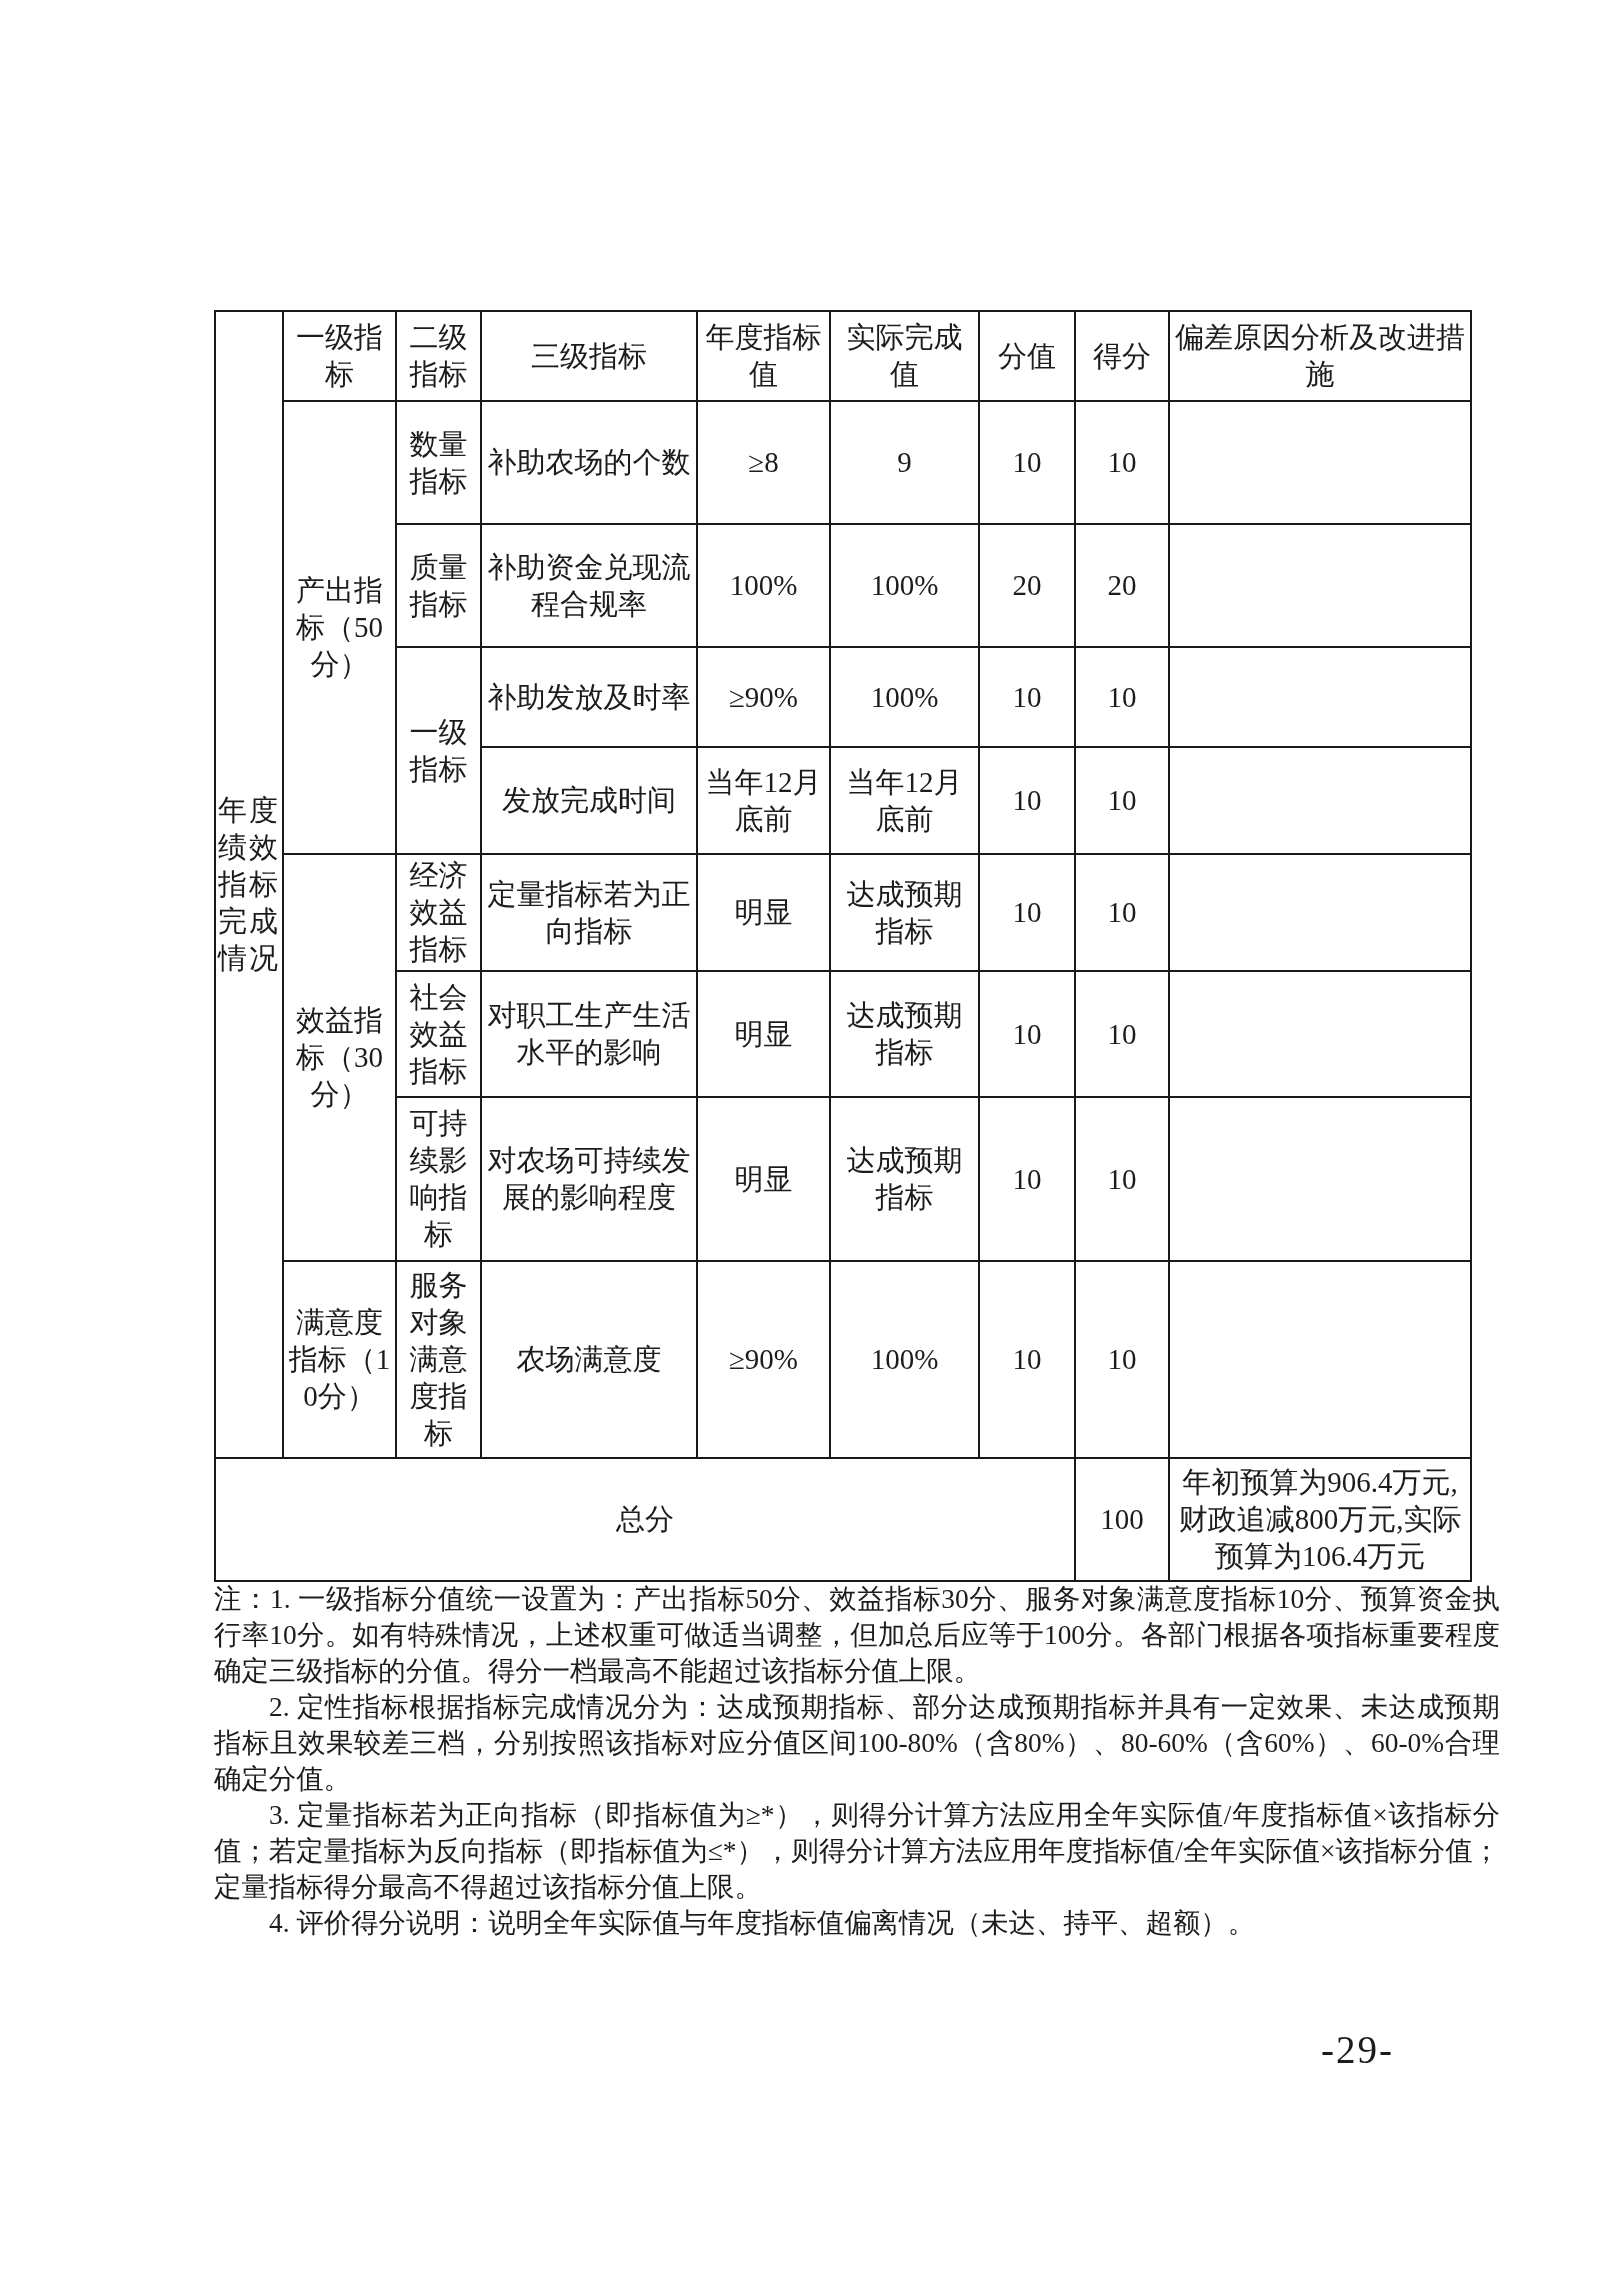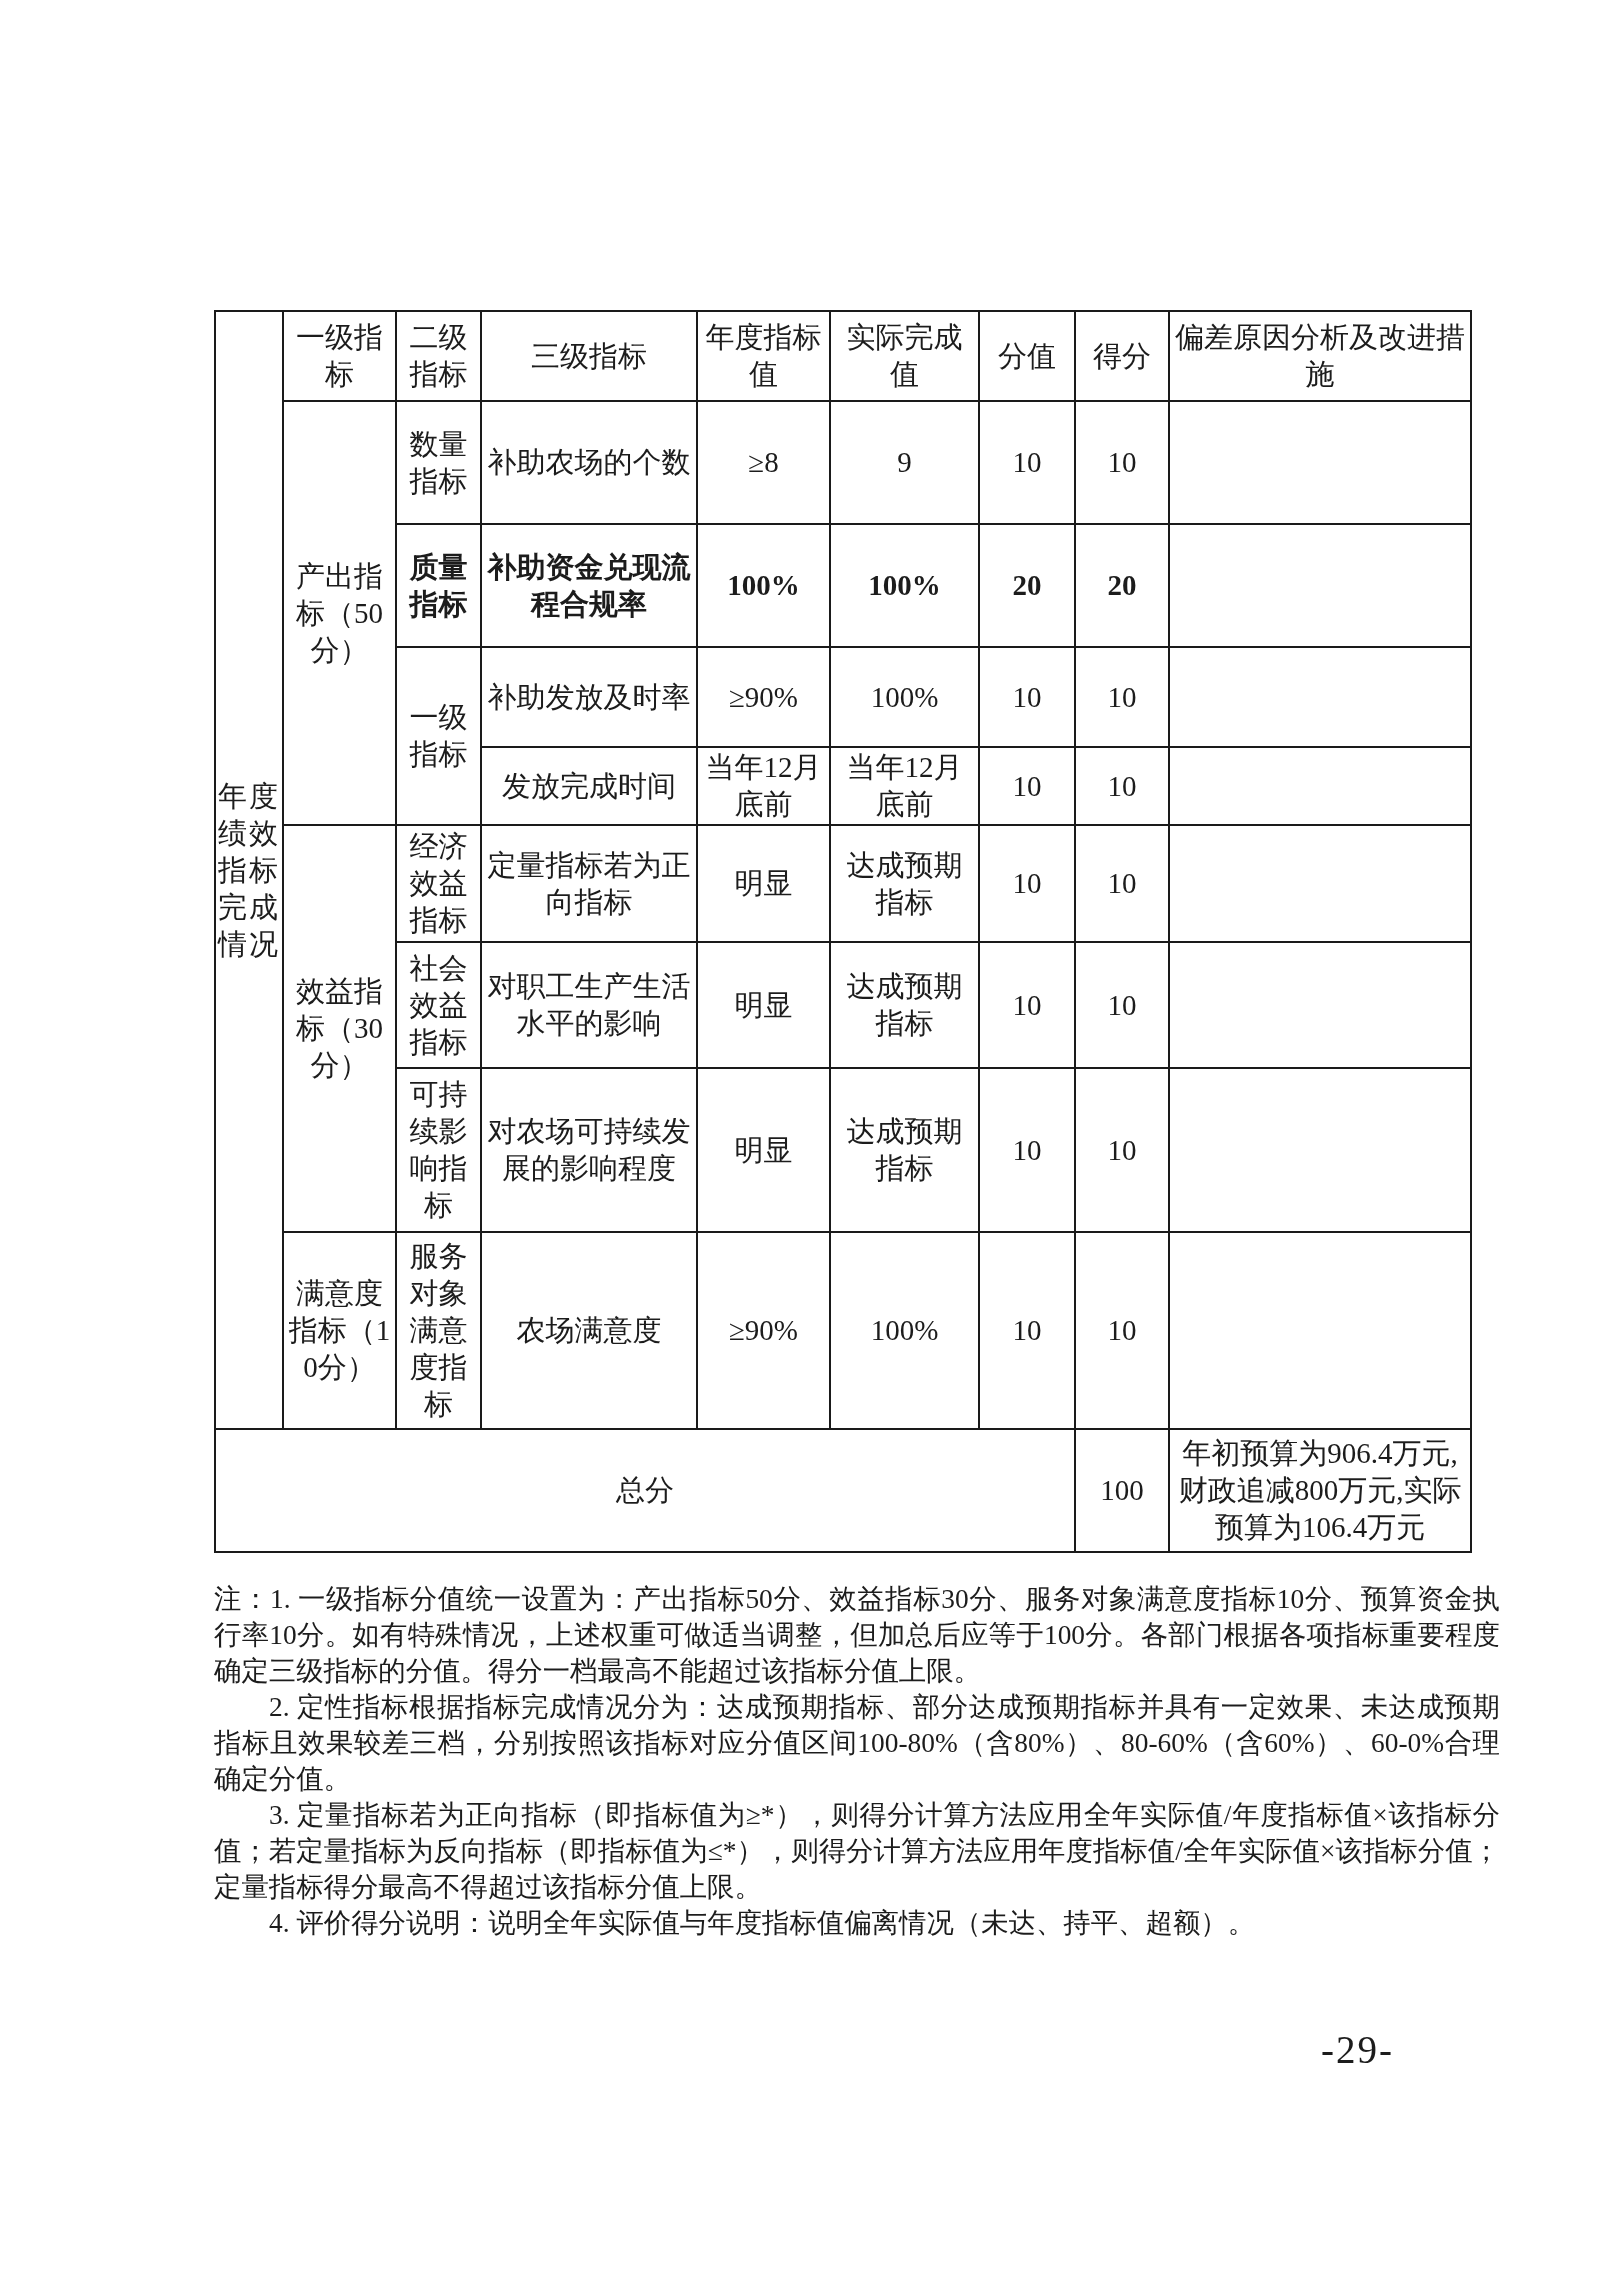--- a/index.html
+++ b/index.html
@@ -22,23 +22,23 @@
     text-align:center;
     vertical-align:middle;
     font-size:29px;
     line-height:37px;
     padding:0 2px;
     word-break:break-all;
     overflow:hidden;
   }
   tr.r-head { height:90px; }
   tr.r1 { height:123px; }
-  tr.r2 { height:123px;font-weight:bold; }
+  tr.r2 { height:123px; }
   tr.r3 { height:100px; }
-  tr.r4 { height:78px; }
+  tr.r4 { height:107px; }
   tr.r5 { height:117px; }
   tr.r6 { height:126px; }
   tr.r7 { height:164px; }
   tr.r8 { height:197px; }
   tr.r-total { height:123px; }
   tr.r-total td { border-top:2.9px solid #1a1a1a; }
   td.c-group { padding:0; letter-spacing:2px; }
   td.c-l1 { padding:0 9.8px; }
   td.c-l2 { padding:0 7.8px; }
   td.c-l3 { padding:0 3.9px;border-radius:10px; }

